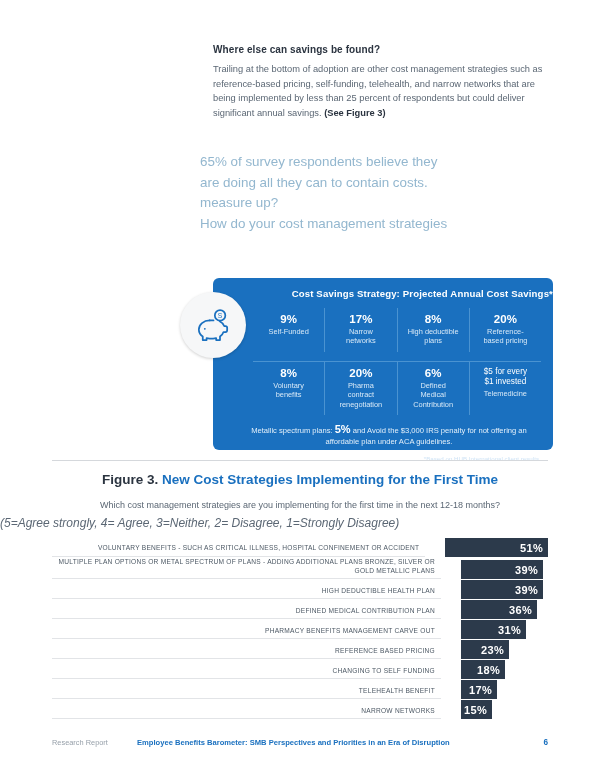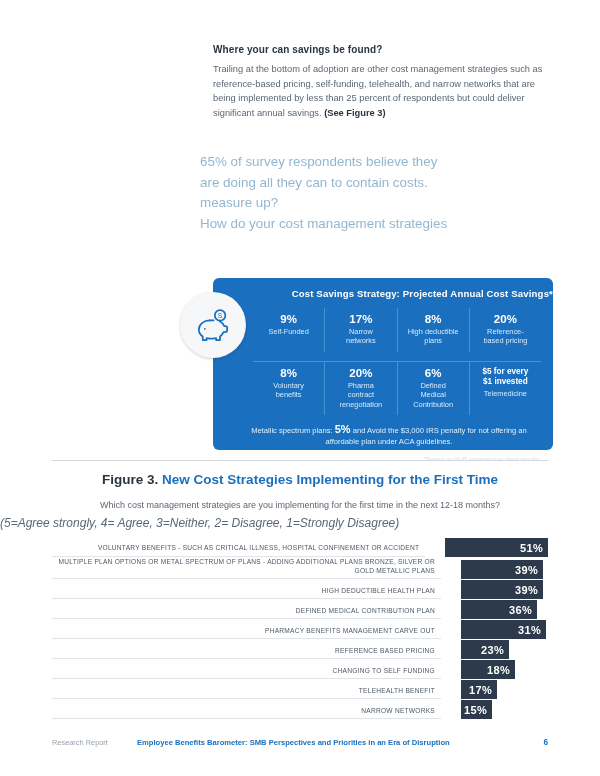--- a/index.html
+++ b/index.html
@@ -41,21 +41,21 @@
     display:flex;margin:9px 12px 0 40px;
   }
   .panel-cell{
     flex:1;text-align:center;padding:5px 3px 6px 3px;
     border-left:1px solid #4a93d1;
   }
   .panel-cell:first-child{border-left:none;}
   .panel-row2 .panel-cell{border-top:1px solid #4a93d1;}
   .cell-val{font-size:11.5px;font-weight:bold;line-height:13px;}
   .cell-lab{font-size:7.4px;line-height:9.4px;color:#d8e9f7;margin-top:1px;}
-  .cell-val-sm{font-size:8.2px;font-weight:bold;line-height:10.4px;}
+  .cell-val-sm{font-size:8.2px;font-weight:normal;line-height:10.4px;}
   .panel-note{
     text-align:center;font-size:7.6px;line-height:11px;color:#e2effa;
     margin:9px 26px 0 38px;
   }
   .panel-note b{font-size:11px;color:#ffffff;}
   .panel-src{
     text-align:right;font-size:6.2px;color:#cfe3f5;margin:8px 14px 0 0;
   }
 
   
@@ -103,21 +103,21 @@
   
   .footer{position:absolute;left:52px;top:738px;width:496px;}
   .footer-left{position:absolute;left:0;top:0;font-size:7.4px;color:#97a0aa;}
   .footer-mid{position:absolute;left:85px;top:0;font-size:7.6px;font-weight:bold;color:#1a70bf;}
   .footer-page{position:absolute;right:0;top:0;font-size:8.2px;font-weight:bold;color:#1a70bf;}
 </style>
 </head>
 <body>
 
 <div class="intro">
-  <div class="intro-heading">Where your can savings be found?</div>
+  <div class="intro-heading">Where else can savings be found?</div>
   <p class="intro-body"><span>Trailing at the bottom of adoption are other cost management strategies such as reference-based pricing, self-funding, telehealth, and narrow networks that are being implemented by less than 25 percent of respondents but could deliver significant annual savings. </span><b>(See Figure 3)</b></p>
 </div>
 
 <div class="pullquote">
   <div>65% of survey respondents believe they</div>
   <div>are doing all they can to contain costs.</div>
   <div>measure up?</div>
   <div>How do your cost management strategies</div>
 </div>
 
@@ -213,37 +213,37 @@
       <div class="row-inner">
         <div class="row-label">DEFINED MEDICAL CONTRIBUTION PLAN</div>
         <div class="bar" style="width: 76px;">
           <span>36%</span>
         </div>
       </div>
     </div>
     <div class="row">
       <div class="row-inner">
         <div class="row-label">PHARMACY BENEFITS MANAGEMENT CARVE OUT</div>
-        <div class="bar" style="width: 85px;">
+        <div class="bar" style="width: 65px;">
           <span>31%</span>
         </div>
       </div>
     </div>
     <div class="row">
       <div class="row-inner">
         <div class="row-label">REFERENCE BASED PRICING</div>
         <div class="bar" style="width: 48px;">
           <span>23%</span>
         </div>
       </div>
     </div>
     <div class="row">
       <div class="row-inner">
         <div class="row-label">CHANGING TO SELF FUNDING</div>
-        <div class="bar" style="width: 54px;">
+        <div class="bar" style="width: 44px;">
           <span>18%</span>
         </div>
       </div>
     </div>
     <div class="row">
       <div class="row-inner">
         <div class="row-label">TELEHEALTH BENEFIT</div>
         <div class="bar" style="width: 36px;">
           <span>17%</span>
         </div>

